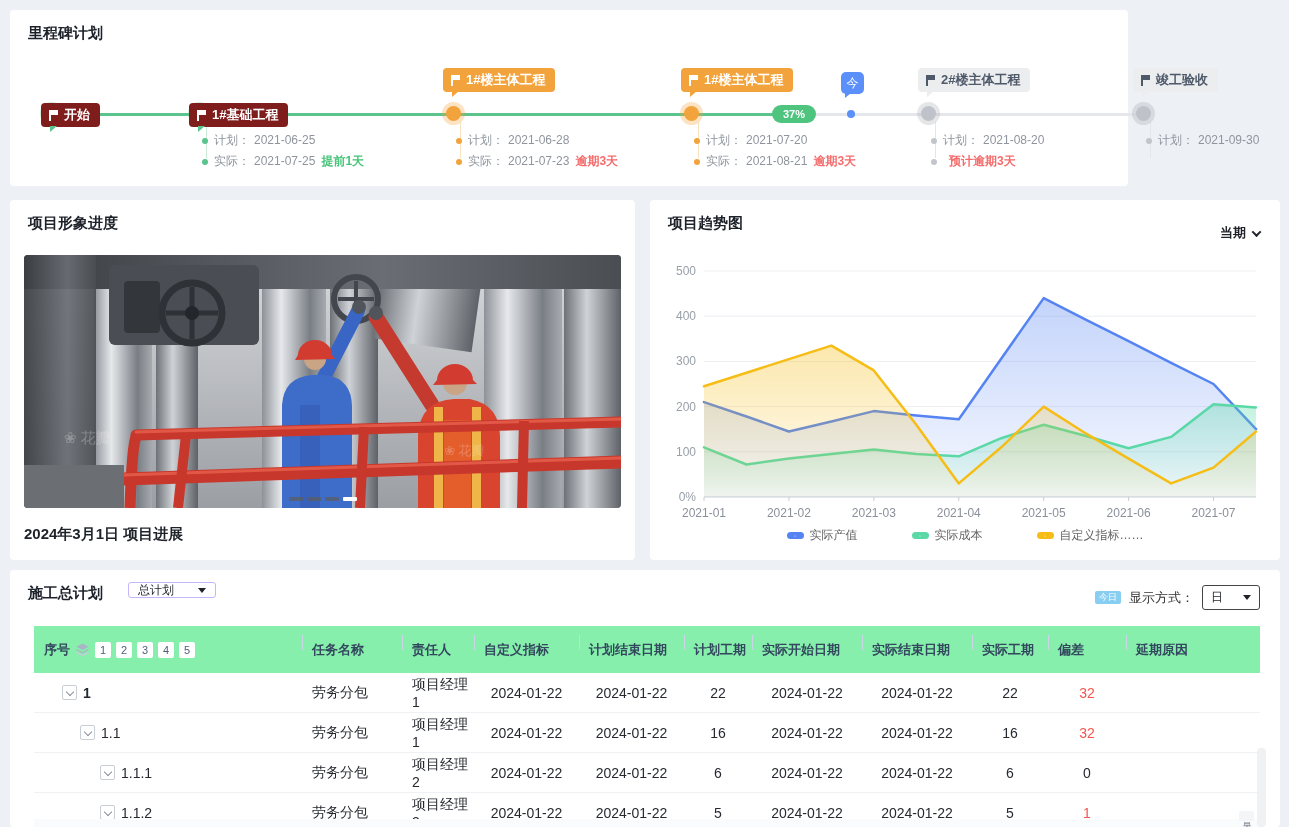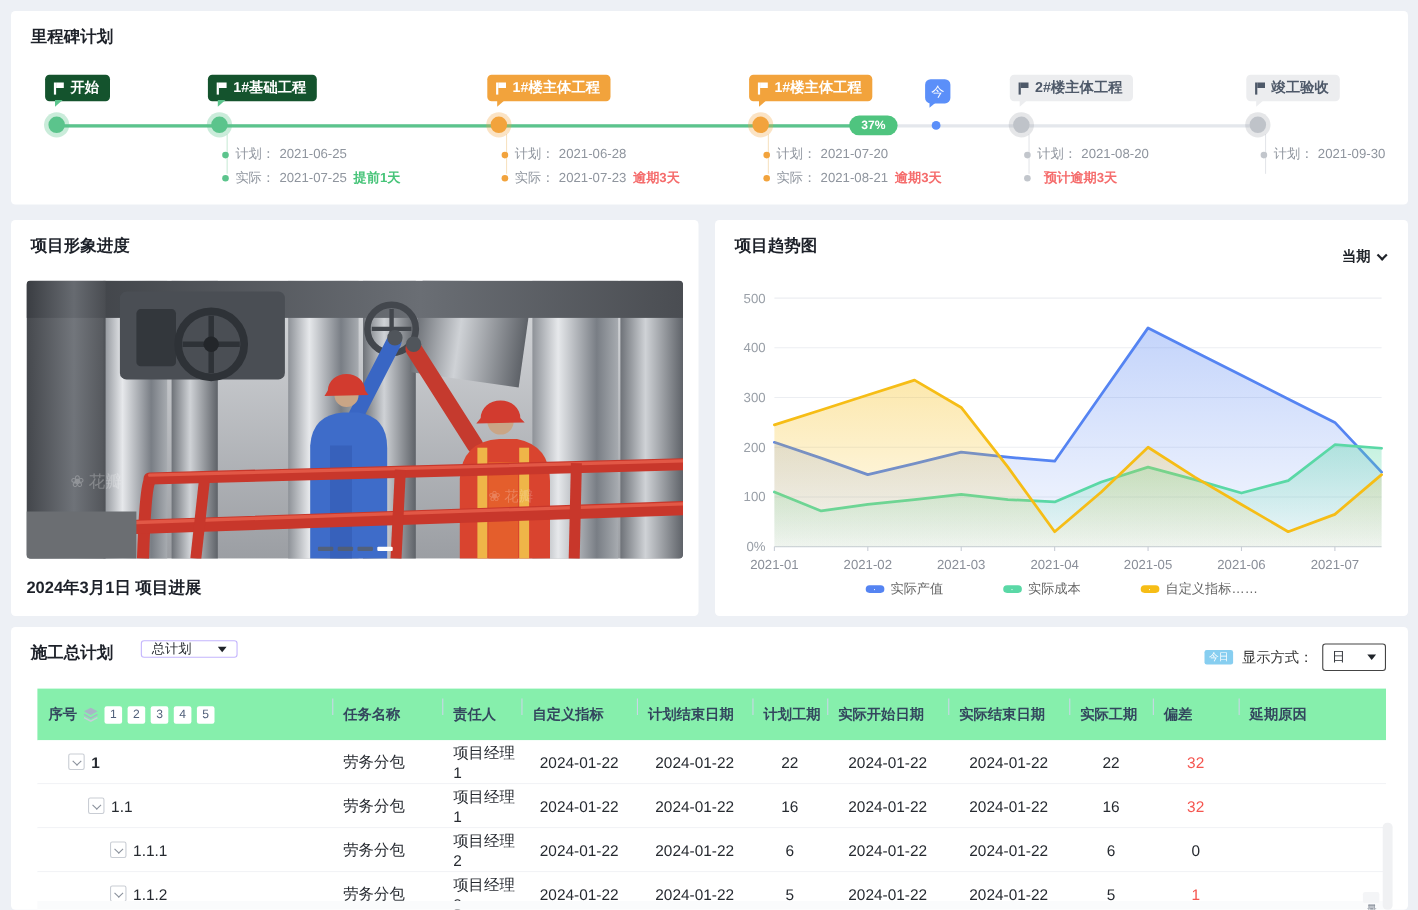--- a/index.html
+++ b/index.html
@@ -3,32 +3,32 @@
 <meta charset="utf-8">
 <style>
   * { margin:0; padding:0; box-sizing:border-box; }
   html,body { width:1289px; height:827px; overflow:hidden;
     font-family:"Liberation Sans","DejaVu Sans",sans-serif;
     background:#EDF0F5; color:#1F2329; }
   .card { position:absolute; background:#fff; border-radius:4px; }
   .card-title { position:absolute; left:18px; top:14px; font-size:15px; font-weight:bold; color:#1D2129; }
 
   
-  #milestone-card { left:10px; top:10px; width:1270px; height:176px; }
+  #milestone-card { left:10px; top:10px; width:1118px; height:176px; }
   .ms-line { position:absolute; top:103px; height:3px; background:#E4E7EC; border-radius:2px; }
   .ms-line.green { background:#5BC48C; }
   .ms-node { position:absolute; top:96px; width:15px; height:15px; border-radius:50%; }
   .ms-node.green { background:#5BC48C; box-shadow:0 0 0 4px rgba(91,196,140,.32); }
   .ms-node.orange { background:#F2A33C; box-shadow:0 0 0 4px rgba(242,163,60,.30); }
   .ms-node.gray { background:#BFC3C9; box-shadow:0 0 0 4px rgba(150,155,165,.25); }
   .ms-conn { position:absolute; top:112px; width:1px; height:36px; }
   .ms-conn.green { background:#CBEBD8; } .ms-conn.orange { background:#F7E3C2; } .ms-conn.gray { background:#E4E6EA; }
   .ms-badge { position:absolute; top:58px; height:24px; line-height:24px; padding:0 10px 0 8px;
     border-radius:4px; font-size:13px; font-weight:bold; color:#fff; white-space:nowrap; display:flex; align-items:center; }
-  .ms-badge.green { background:#14532d; } .ms-badge.orange { background:#F2A33C; }
+  .ms-badge.green { background:#7f1d1d;margin-top:35px; } .ms-badge.orange { background:#F2A33C; }
   .ms-badge.gray { background:#ECEDEF; color:#4E5969;justify-content:center; }
   .ms-badge::after { content:''; position:absolute; left:9px; bottom:-5px; width:0; height:0;
     border-top:6px solid; border-right:7px solid transparent; }
   .ms-badge.green::after { border-top-color:#5BC48C; } .ms-badge.orange::after { border-top-color:#F2A33C; }
   .ms-badge.gray::after { border-top-color:#ECEDEF; }
   .flag-icon { display:inline-block; width:10px; height:11px; position:relative; margin-right:5px; }
   .flag-icon::before { content:''; position:absolute; left:0; top:0; width:1.5px; height:11px; background:currentColor; }
   .flag-icon::after { content:''; position:absolute; left:1.5px; top:0.5px; width:7px; height:5px; background:currentColor; }
   .ms-details { position:absolute; top:120px; font-size:12px; color:#8F959E; white-space:nowrap; }
   .ms-detail { height:21px; line-height:21px; display:flex; align-items:center; }

